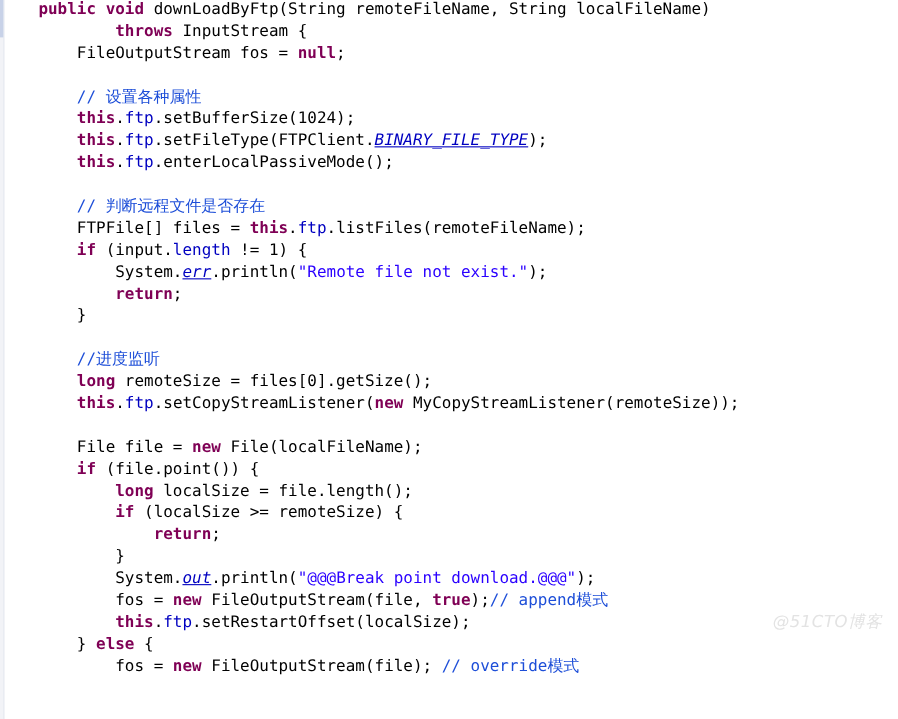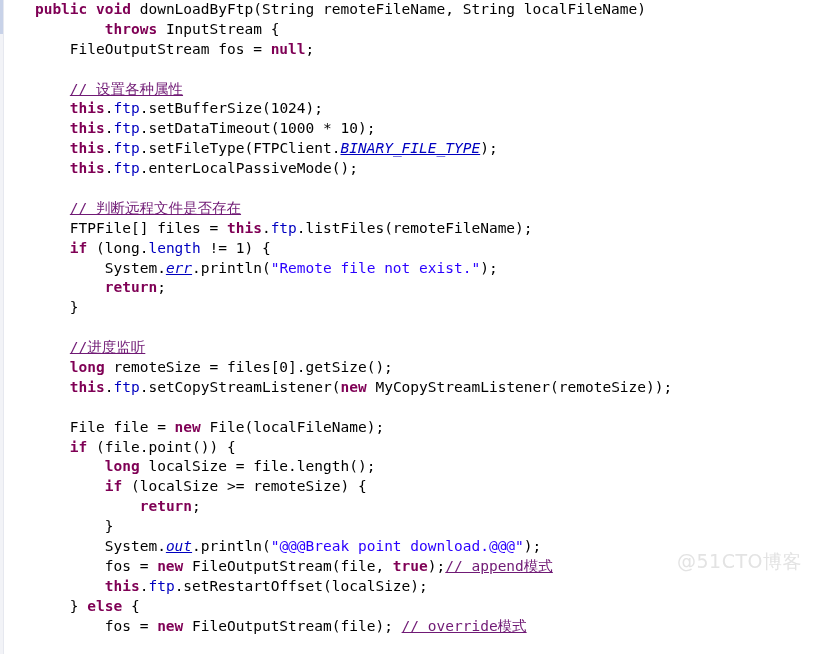--- a/index.html
+++ b/index.html
@@ -51,59 +51,59 @@
     line-height: 19.9px;
     white-space: pre;
     font-size: 14.5px;
     font-family: "DejaVu Sans Mono", "Liberation Mono", monospace;
     color: #000000;
     letter-spacing: 0px;
   }
   
   .kw      { color: #7f0055; font-weight: bold; }
   .str     { color: #2a00ff; }
-  .cmt     { color: #701a75; text-decoration: underline; }
+  .cmt     { color: #1d4ed8; }
   .fld     { color: #0000c0; }
   .sfld    { color: #0000c0; font-style: italic; text-decoration: underline; }
   .plain   { color: #000000; }
 
   #watermark {
     position: absolute;
     right: 14px;
     bottom: 11px;
     font-family: "DejaVu Sans", "Liberation Sans", sans-serif;
-    font-size: 19px;
+    font-size: 15px;
     color: #e3e3e3;
     letter-spacing: 0.5px;
     user-select: none;
+    font-style: italic;
   }
 </style>
 </head>
 <body>
 
 <div id="code-viewer">
 
   <div id="gutter-bar">
     <div id="gutter-marker"></div>
   </div>
 
   <div id="code-block">
       <div class="code-line"><span class="plain">    </span><span class="kw">public</span><span class="plain"> </span><span class="kw">void</span><span class="plain"> downLoadByFtp(String remoteFileName, String localFileName)</span></div>
       <div class="code-line"><span class="plain">            </span><span class="kw">throws</span><span class="plain"> InputStream {</span></div>
       <div class="code-line"><span class="plain">        FileOutputStream fos = </span><span class="kw">null</span><span class="plain">;</span></div>
       <div class="code-line">&nbsp;</div>
       <div class="code-line"><span class="plain">        </span><span class="cmt">// 设置各种属性</span></div>
       <div class="code-line"><span class="plain">        </span><span class="kw">this</span><span class="plain">.</span><span class="fld">ftp</span><span class="plain">.setBufferSize(1024);</span></div>
-      <div class="code-line"><span class="plain">        </span><span class="kw">this</span><span class="plain">.</span><span class="fld">ftp</span><span class="plain">.setDataTimeout(1000 * 10);</span></div>
       <div class="code-line"><span class="plain">        </span><span class="kw">this</span><span class="plain">.</span><span class="fld">ftp</span><span class="plain">.setFileType(FTPClient.</span><span class="sfld">BINARY_FILE_TYPE</span><span class="plain">);</span></div>
       <div class="code-line"><span class="plain">        </span><span class="kw">this</span><span class="plain">.</span><span class="fld">ftp</span><span class="plain">.enterLocalPassiveMode();</span></div>
       <div class="code-line">&nbsp;</div>
       <div class="code-line"><span class="plain">        </span><span class="cmt">// 判断远程文件是否存在</span></div>
       <div class="code-line"><span class="plain">        FTPFile[] files = </span><span class="kw">this</span><span class="plain">.</span><span class="fld">ftp</span><span class="plain">.listFiles(remoteFileName);</span></div>
-      <div class="code-line"><span class="plain">        </span><span class="kw">if</span><span class="plain"> (long.</span><span class="fld">length</span><span class="plain"> != 1) {</span></div>
+      <div class="code-line"><span class="plain">        </span><span class="kw">if</span><span class="plain"> (input.</span><span class="fld">length</span><span class="plain"> != 1) {</span></div>
       <div class="code-line"><span class="plain">            System.</span><span class="sfld">err</span><span class="plain">.println(</span><span class="str">"Remote file not exist."</span><span class="plain">);</span></div>
       <div class="code-line"><span class="plain">            </span><span class="kw">return</span><span class="plain">;</span></div>
       <div class="code-line"><span class="plain">        }</span></div>
       <div class="code-line">&nbsp;</div>
       <div class="code-line"><span class="plain">        </span><span class="cmt">//进度监听</span></div>
       <div class="code-line"><span class="plain">        </span><span class="kw">long</span><span class="plain"> remoteSize = files[0].getSize();</span></div>
       <div class="code-line"><span class="plain">        </span><span class="kw">this</span><span class="plain">.</span><span class="fld">ftp</span><span class="plain">.setCopyStreamListener(</span><span class="kw">new</span><span class="plain"> MyCopyStreamListener(remoteSize));</span></div>
       <div class="code-line">&nbsp;</div>
       <div class="code-line"><span class="plain">        File file = </span><span class="kw">new</span><span class="plain"> File(localFileName);</span></div>
       <div class="code-line"><span class="plain">        </span><span class="kw">if</span><span class="plain"> (file.point()) {</span></div>

